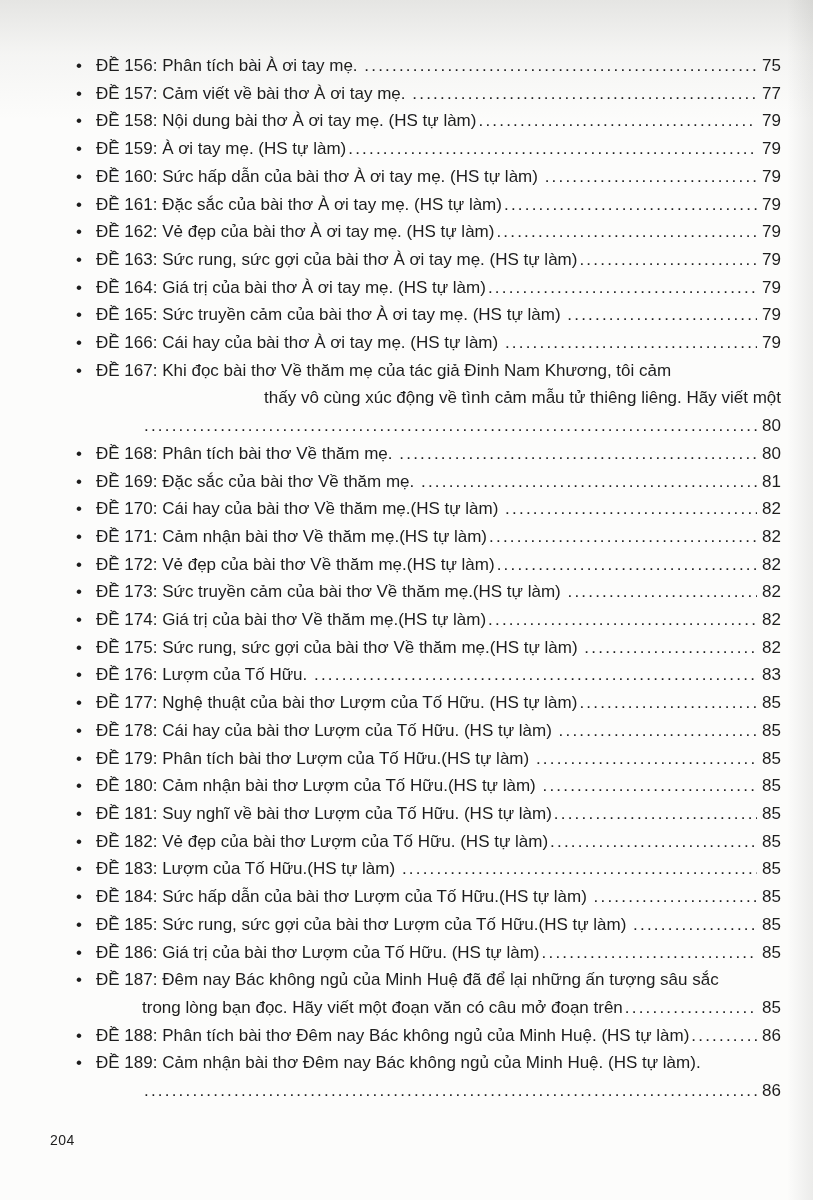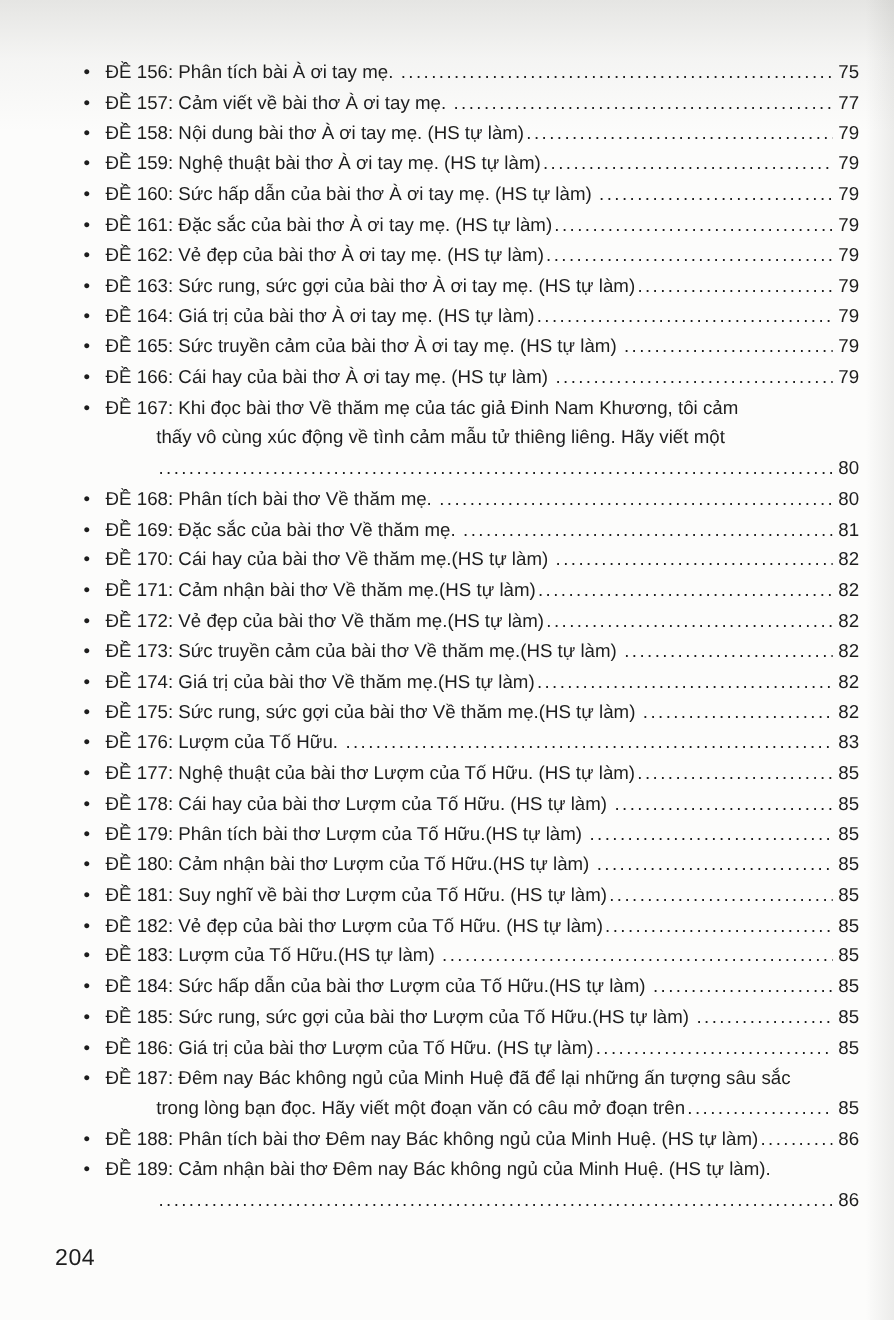--- a/index.html
+++ b/index.html
@@ -18,37 +18,37 @@
   .scan-shade-right {
     position: absolute; right: 0; top: 0; width: 26px; height: 100%;
     background: linear-gradient(90deg, rgba(90,90,85,0) 0%, rgba(90,90,85,0.10) 100%);
     pointer-events: none;
   }
   .toc {
     position: absolute; left: 76px; top: 52px; width: 705px;
     font-size: 17px; line-height: 27.7px;
   }
   .line { display: flex; align-items: baseline; }
-  .line.cont { padding-left: 66px; }
+  .line.cont { padding-left: 66px; justify-content: flex-end; }
   .bullet { flex: none; width: 20px; }
   .seg { flex: none; white-space: pre; }
   .seg.it { }
   .leader {
     flex: 1 1 auto; min-width: 8px;
     overflow: hidden; white-space: nowrap;
     margin-left: 2px;
   }
   .leader::after {
     content: "................................................................................................................................................................";
     letter-spacing: 2.2px;
   }
   .pnum { flex: none; padding-left: 5px; }
   .footer {
     position: absolute; left: 50px; top: 1132px;
-    font-size: 21px; letter-spacing: 0.5px;
+    font-size: 14px; letter-spacing: 0.5px;
   }
 </style>
 </head>
 <body style="--ink: #1d1d1d; --paper: #fcfcfb;">
 
 <div class="scan-shade-top"></div>
 <div class="scan-shade-right"></div>
 
 <div class="toc">
     <div class="line">
@@ -71,21 +71,20 @@
       <span class="bullet">•</span>
       <span class="seg">ĐỀ 158: </span>
       <span class="seg">Nội dung bài thơ </span>
       <span class="seg it">À ơi tay mẹ. (HS tự làm)</span>
       <span class="leader"></span>
       <span class="pnum">79</span>
     </div>
     <div class="line">
       <span class="bullet">•</span>
       <span class="seg">ĐỀ 159: </span>
-      <span class="seg">Nghệ thuật bài thơ </span>
       <span class="seg it">À ơi tay mẹ. (HS tự làm)</span>
       <span class="leader"></span>
       <span class="pnum">79</span>
     </div>
     <div class="line">
       <span class="bullet">•</span>
       <span class="seg">ĐỀ 160: </span>
       <span class="seg">Sức hấp dẫn của bài thơ </span>
       <span class="seg it">À ơi tay mẹ. (HS tự làm) </span>
       <span class="leader"></span>

